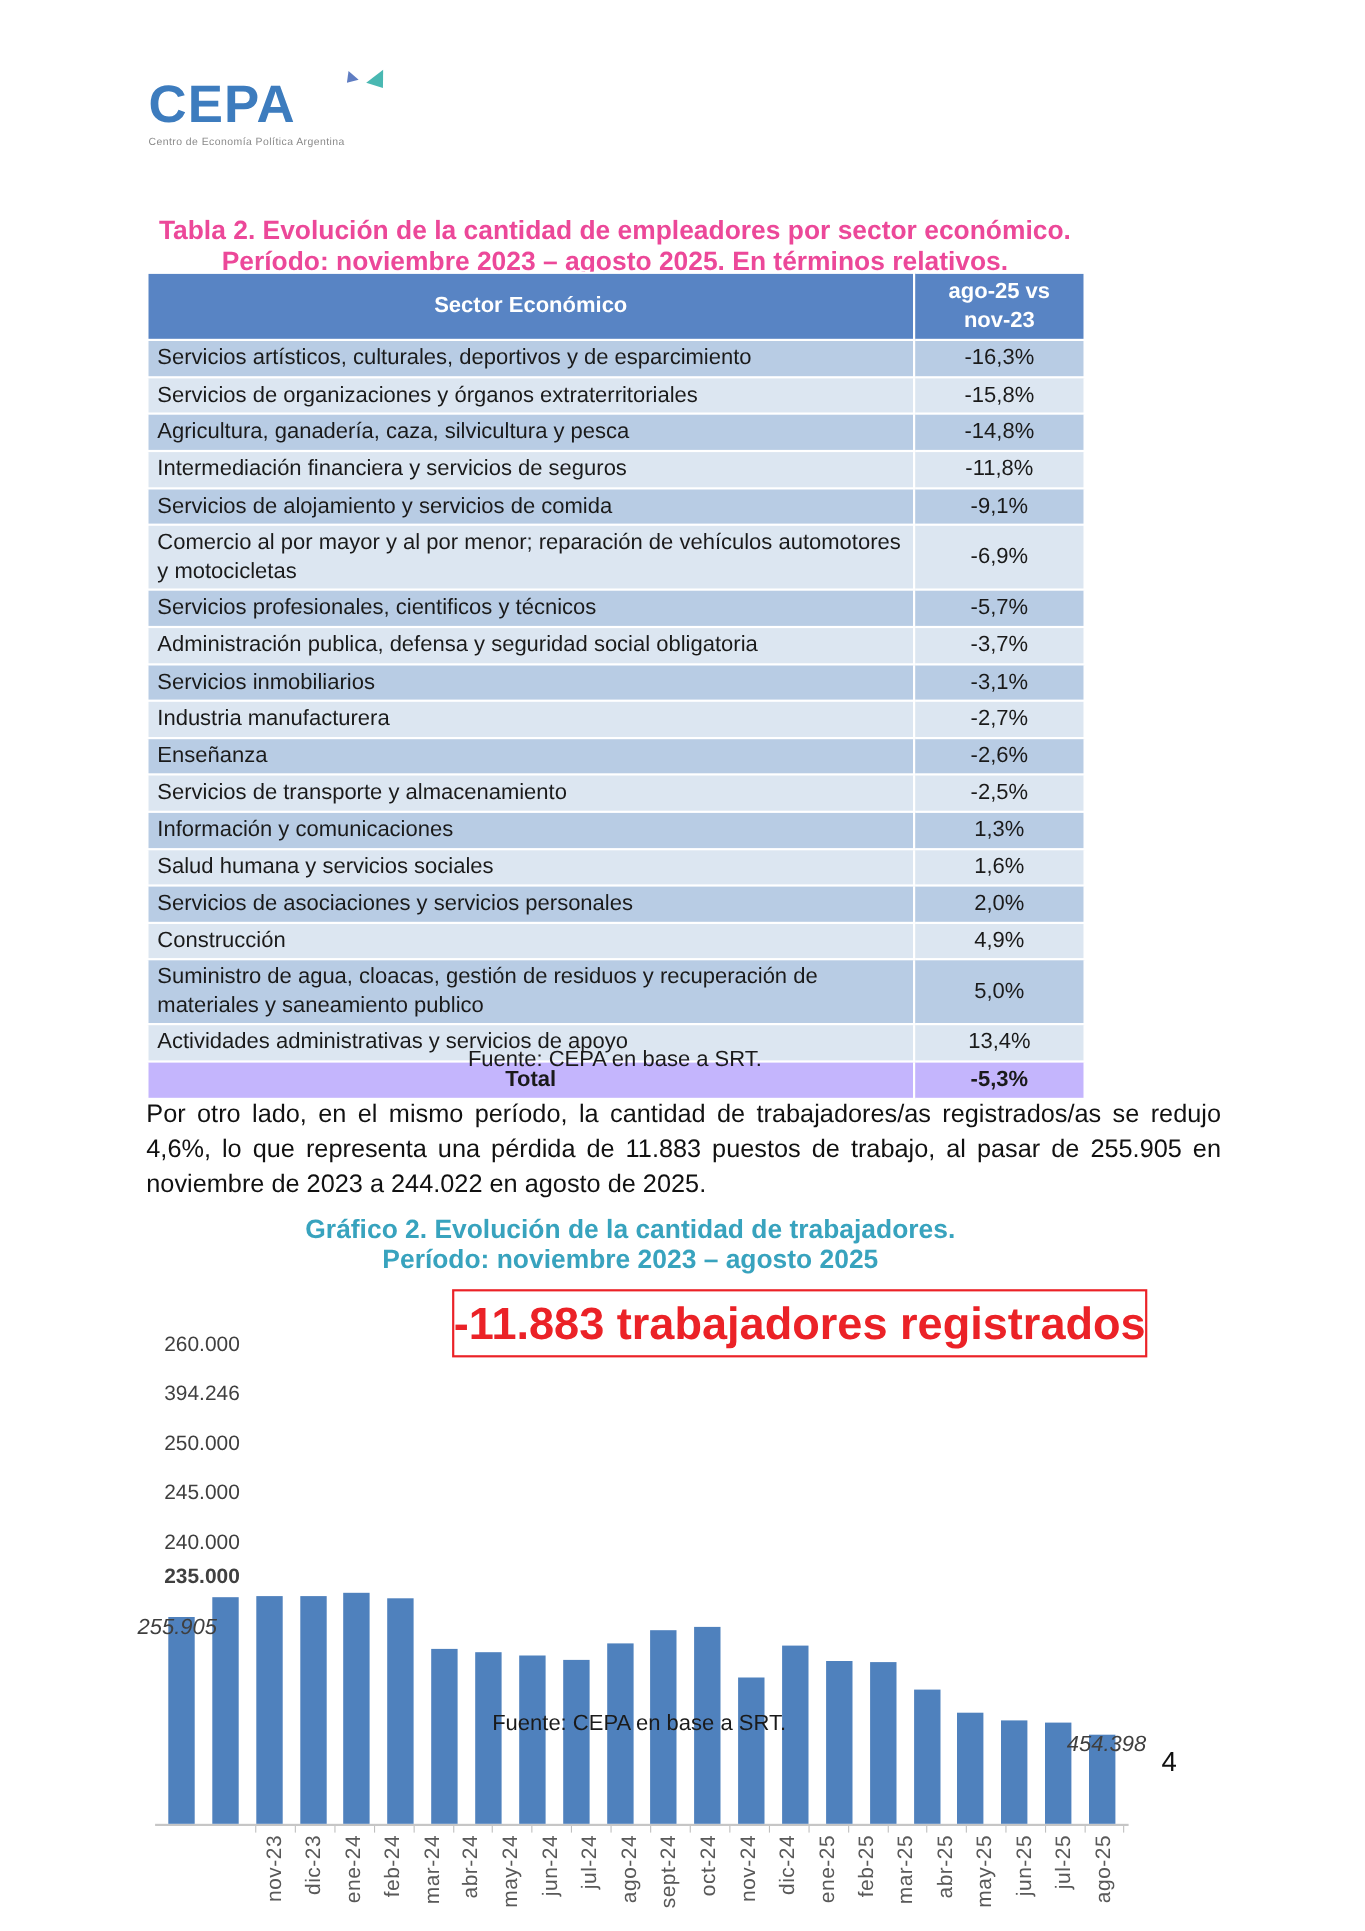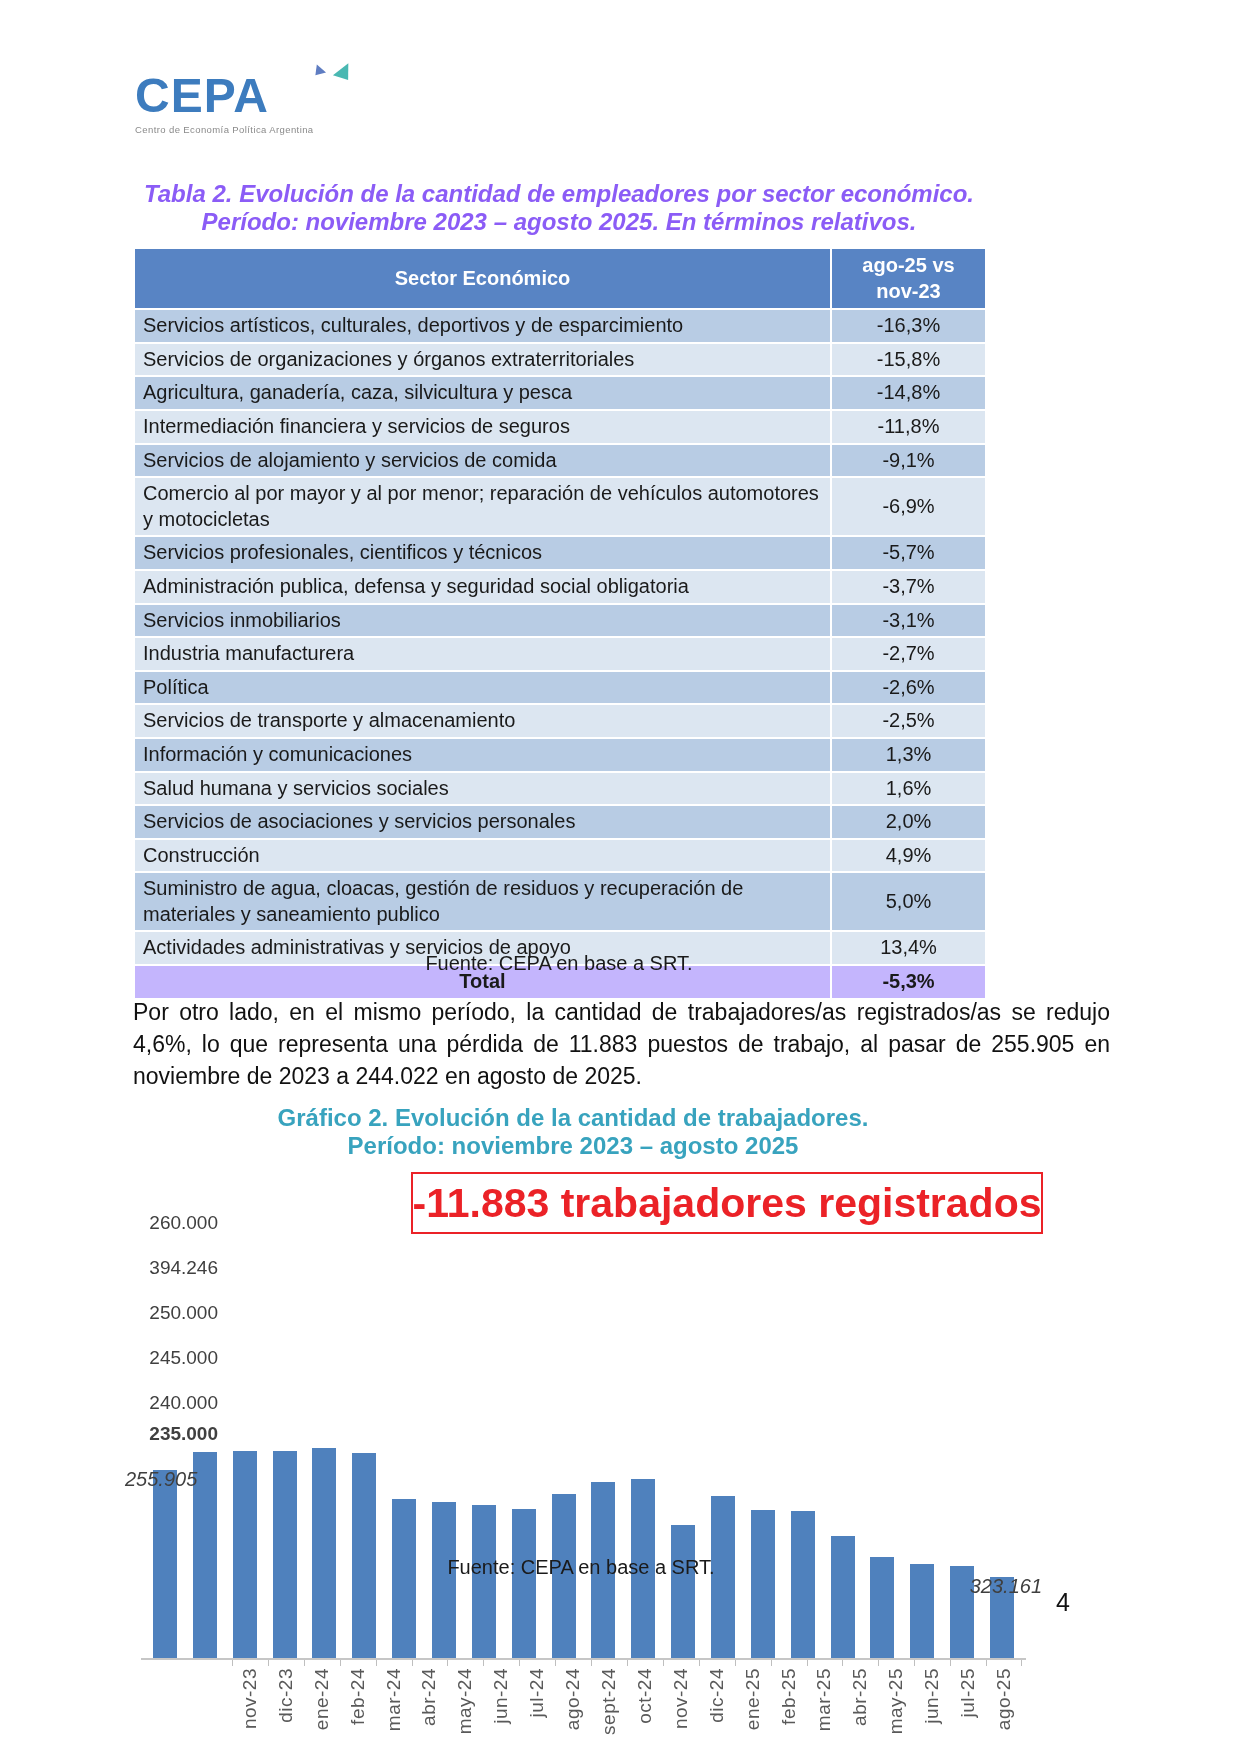--- a/index.html
+++ b/index.html
@@ -23,23 +23,23 @@
     border-bottom:16px solid #49b8b2;transform:rotate(18deg);
   }
   .logo-tri-blue{
     position:absolute;right:40px;top:-8px;width:0;height:0;
     border-left:4px solid transparent;border-right:7px solid transparent;
     border-bottom:10px solid #5f7dc2;transform:rotate(-14deg);
   }
   .logo-sub{color:#8a8a8a;font-size:9.5px;letter-spacing:.4px;margin-top:4px;}
   
   .table-title{
-    position:absolute;left:133px;top:180px;width:852px;
-    text-align:center;font-size:24px;font-weight:bold;color:#8b5cf6;
-    line-height:1.18;margin:0;font-style:italic;
+    position:absolute;left:133px;top:196px;width:852px;
+    text-align:center;font-size:24px;font-weight:bold;color:#ec4899;
+    line-height:1.18;margin:0;
   }
   table.sector-table{
     position:absolute;left:133px;top:247px;width:852px;
     border-collapse:collapse;table-layout:fixed;
   }
   .sector-table th,.sector-table td{
     border:2px solid #ffffff;font-size:20px;padding:3px 8px;line-height:1.28;
   }
   .sector-table th{background:#5884c4;color:#fff;font-weight:bold;text-align:center;padding:4px 8px;}
   .sector-table col.c-sector{width:697px;}
@@ -169,21 +169,21 @@
         </tr>
         <tr>
           <td class="sector">Servicios inmobiliarios</td>
           <td class="value">-3,1%</td>
         </tr>
         <tr>
           <td class="sector">Industria manufacturera</td>
           <td class="value">-2,7%</td>
         </tr>
         <tr>
-          <td class="sector">Política</td>
+          <td class="sector">Enseñanza</td>
           <td class="value">-2,6%</td>
         </tr>
         <tr>
           <td class="sector">Servicios de transporte y almacenamiento</td>
           <td class="value">-2,5%</td>
         </tr>
         <tr>
           <td class="sector">Información y comunicaciones</td>
           <td class="value">1,3%</td>
         </tr>
@@ -295,21 +295,21 @@
           <div class="bar-slot">
             <div class="bar" style="height: 94px; background: rgb(79, 129, 189);"></div>
           </div>
           <div class="bar-slot">
             <div class="bar" style="height: 92px; background: rgb(79, 129, 189);"></div>
           </div>
           <div class="bar-slot">
             <div class="bar" style="height: 81px; background: rgb(79, 129, 189);"></div>
           </div>
           <div class="pt-label" style="left: 2.27273%; top: 19.855px;">255.905</div>
-          <div class="pt-label" style="left: 97.7273%; top: 126.802px;">323.161</div>
+          <div class="pt-label" style="left: 97.7273%; top: 126.802px;">454.398</div>
         </div>
     </div>
     <div class="x-labels" id="x-labels">
         <div class="xlab">
           <span>nov-23</span>
         </div>
         <div class="xlab">
           <span>dic-23</span>
         </div>
         <div class="xlab">

